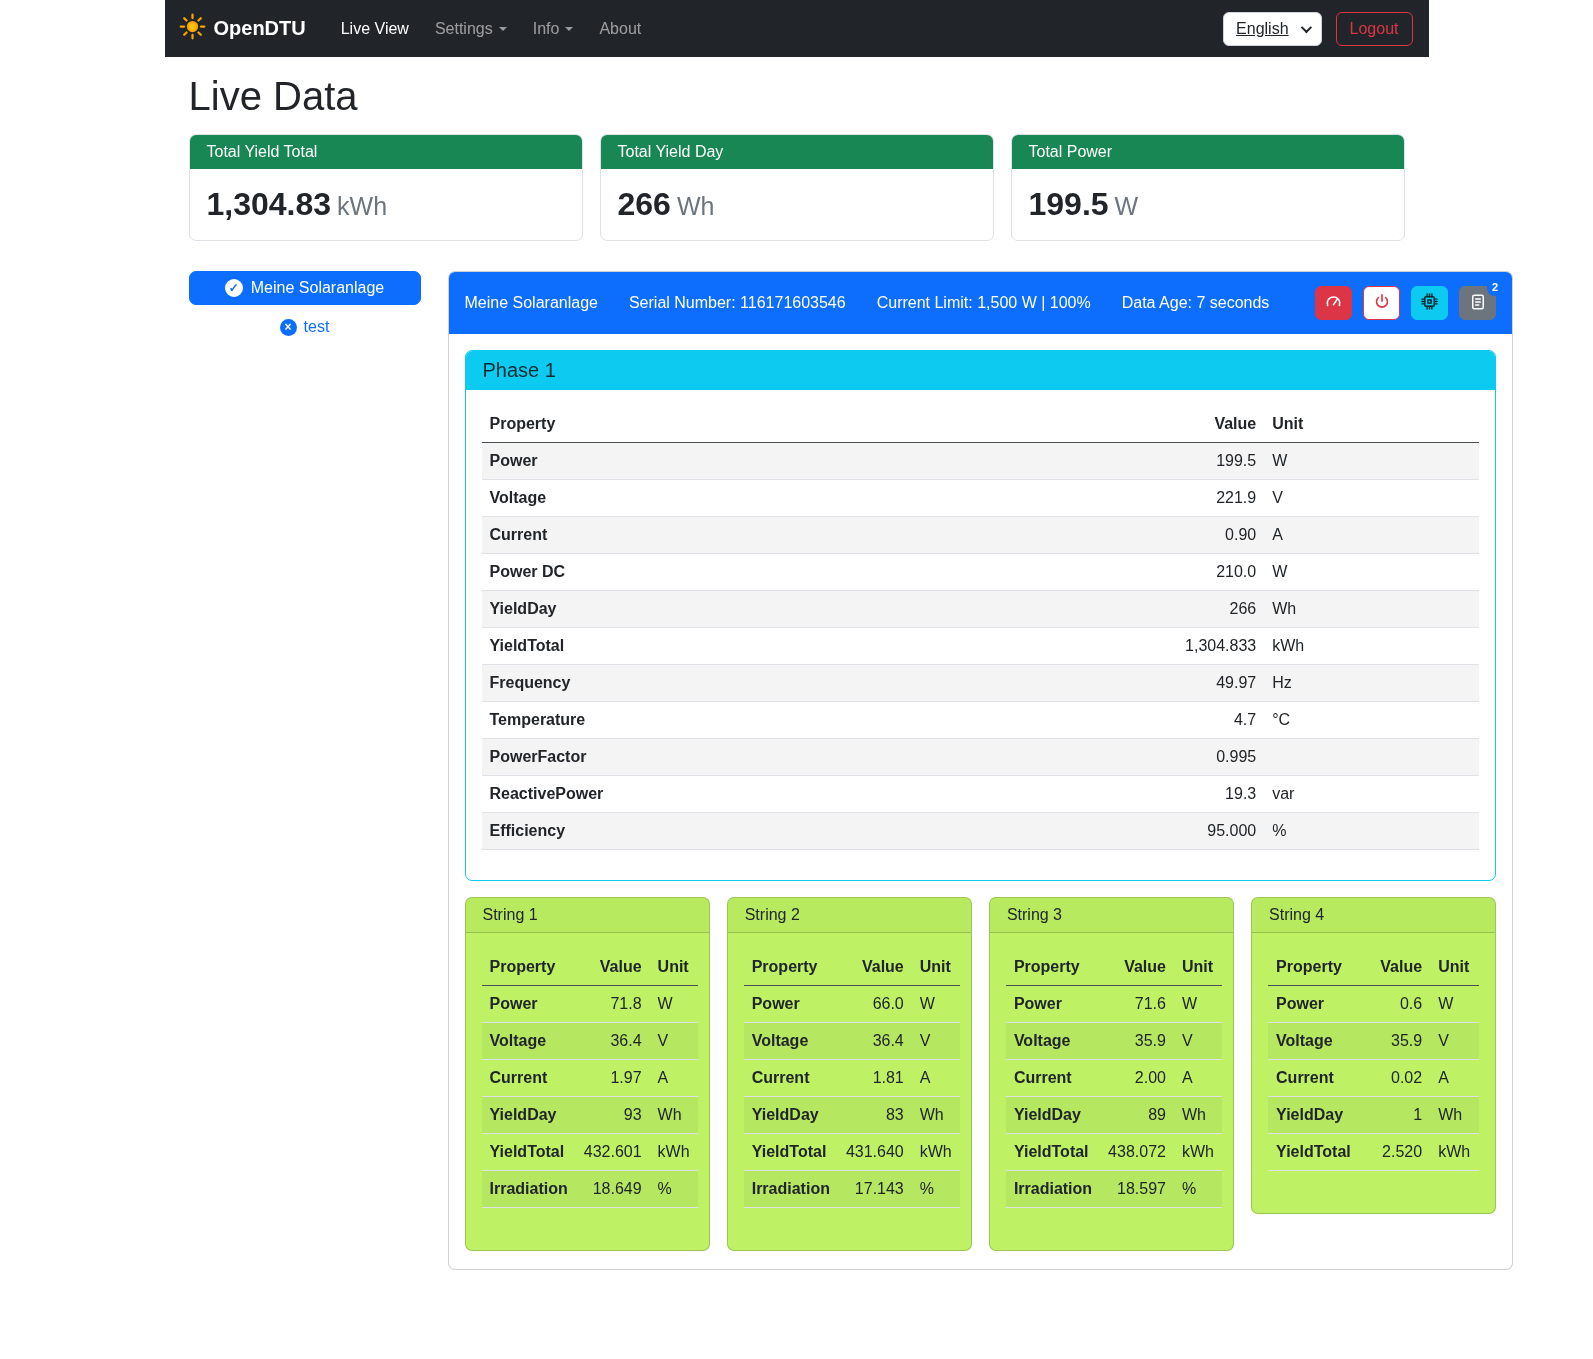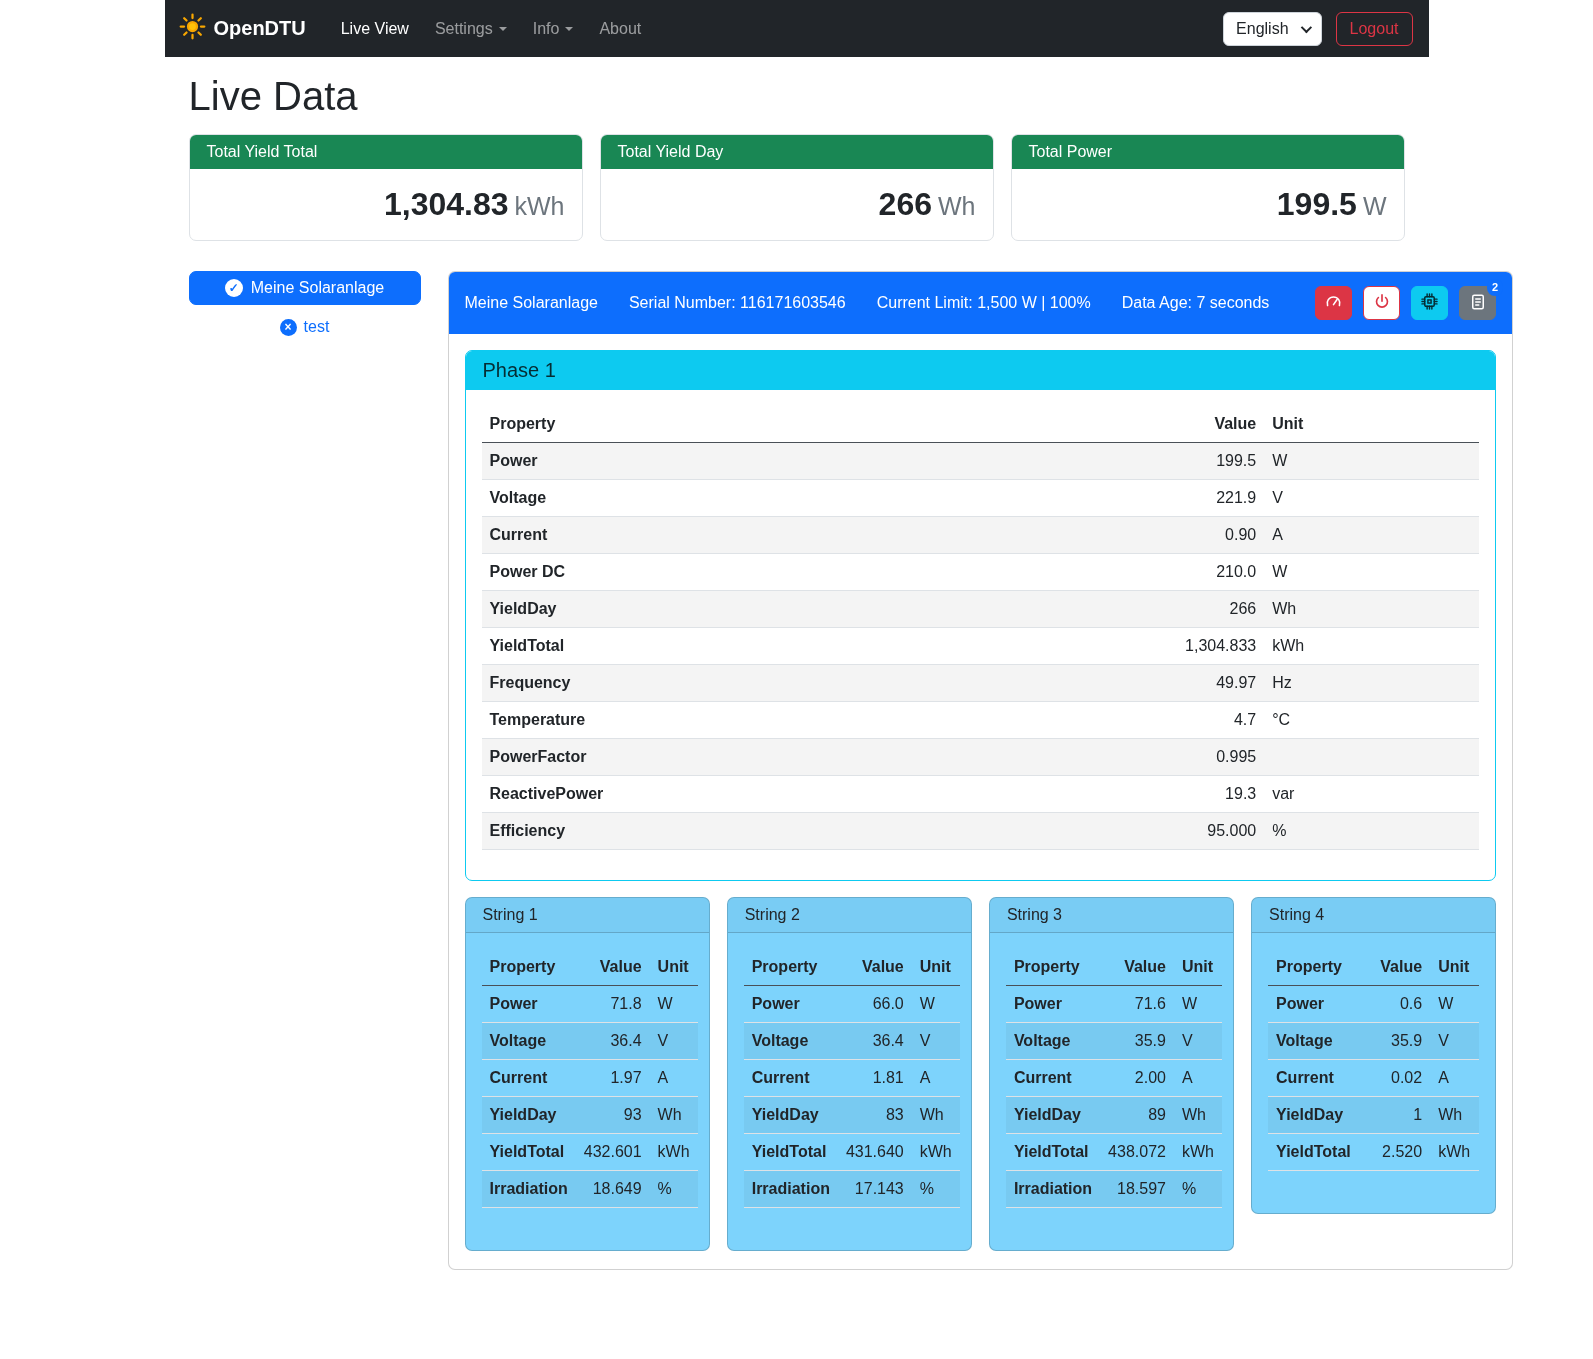--- a/index.html
+++ b/index.html
@@ -10,39 +10,39 @@
   
   .navbar { background:#212529; height:57px; display:flex; align-items:center;
     padding:0 16px 0 14px; }
   .brand { display:flex; align-items:center; gap:8px; color:#fff; font-size:20px;
     font-weight:700; margin-right:22px; cursor:pointer; }
   .nav-link { color:rgba(255,255,255,.55); padding:8px 13px; cursor:pointer;
     display:flex; align-items:center; }
   .nav-link.active { color:#fff; }
   .caret { display:inline-block; margin-left:6px; border-top:4px solid currentColor;
     border-right:4px solid transparent; border-left:4px solid transparent; }
-  .nav-right { margin-left:auto; display:flex; align-items:flex-end; gap:14px; }
+  .nav-right { margin-left:auto; display:flex; align-items:flex-end; gap:14px;text-decoration:underline; }
   .lang-select { background:#fff; border:1px solid #ced4da; border-radius:6px;
     padding:7px 12px; display:flex; align-items:center; color:#212529; cursor:pointer; }
   .chev { width:8px; height:8px; border-right:2px solid #212529;
     border-bottom:2px solid #212529; transform:rotate(45deg) translateY(-2px);
     margin-left:12px; }
   .logout-btn { background:transparent; border:1px solid #dc3545; color:#dc3545;
     border-radius:6px; padding:7px 13px; font-size:16px; cursor:pointer;
     font-family:inherit; }
 
   
   h1.page-title { font-size:40px; font-weight:400; margin:17px 24px 15px; }
 
   
   .summary-row { display:flex; gap:17px; margin:0 24px 30px; }
   .summary-card { flex:1; border:1px solid #dee2e6; border-radius:7px; overflow:hidden;
     background:#fff; }
   .summary-head { background:#198754; color:#fff; padding:8px 17px; font-size:16px; }
-  .summary-body { padding:17px; text-align:right; }
+  .summary-body { padding:17px; text-align:left; }
   .summary-value { font-size:32px; font-weight:700; color:#212529; }
   .summary-unit { font-size:25px; font-weight:400; color:#6c757d; margin-left:6px; }
 
   
   .content { display:flex; align-items:flex-start; gap:27px; margin:0 24px 28px; }
   .sidebar { width:232px; flex-shrink:0; }
   .inverter-btn { width:100%; background:#0d6efd; border:1px solid #0d6efd; color:#fff;
     border-radius:7px; padding:7px 10px; display:flex; align-items:center;
     justify-content:center; gap:8px; font-size:16px; cursor:pointer; font-family:inherit; }
   .check-circle { width:18px; height:18px; border-radius:50%; background:#fff;
@@ -81,21 +81,21 @@
   thead th { border-bottom:1px solid #495057; }
   th[scope="row"] { font-weight:700; }
   .col-value, td.val { text-align:right; }
   .phase-table .col-value { width:140px; }
   .phase-table .col-unit { width:215px; }
   .phase-table tbody tr:nth-child(odd) { background:rgba(33,37,41,.05); }
 
   
   .strings-row { display:flex; gap:17px; margin:0 16px 18px; align-items:flex-start; }
   .string-card { flex:1; border:1px solid rgba(0,0,0,.18); border-radius:7px;
-    background:#7dd3fc; overflow:hidden; }
+    background:#bef264; overflow:hidden; }
   .string-head { background:rgba(0,0,0,.03); border-bottom:1px solid rgba(0,0,0,.18);
     padding:8px 17px; font-size:16px; }
   .string-body { padding:16px 16px 42px; }
   .string-table .col-value { width:82px; }
   .string-table .col-unit { width:50px; }
   .string-table tbody tr:nth-child(even) { background:rgba(33,37,41,.05); }
 </style>
 </head>
 <body>
 

